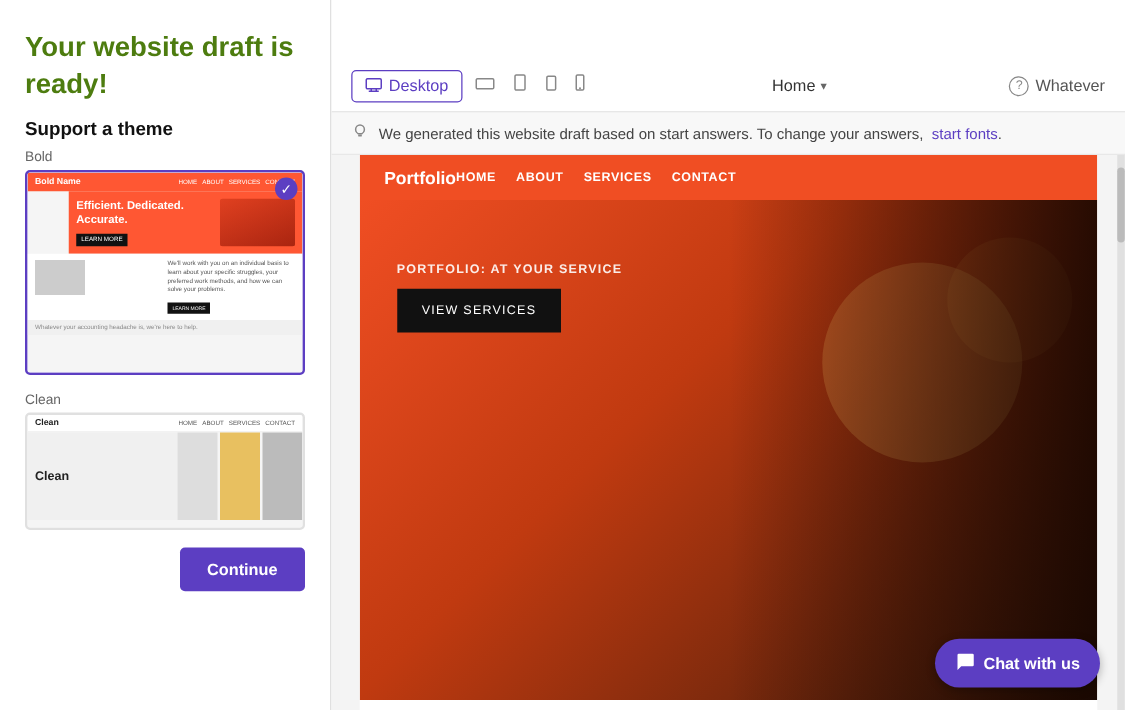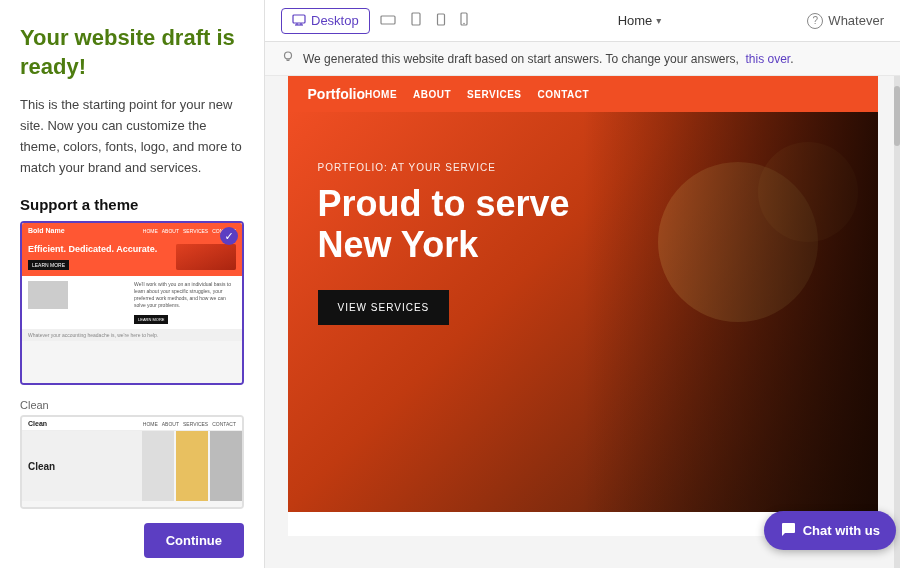--- a/index.html
+++ b/index.html
@@ -88,20 +88,21 @@
     }
     .bold-header-nav span {
       color: #fff;
       font-size: 5px;
     }
     .bold-hero {
       background: #ff5733;
       padding: 6px 6px;
       display: flex;
       gap: 4px;
+      margin-left: 33px;
     }
     .bold-hero-text {
       flex: 1;
     }
     .bold-hero-text h3 {
       color: #fff;
       font-size: 9px;
       font-weight: 800;
       line-height: 1.2;
     }
@@ -227,20 +228,21 @@
       cursor: pointer;
     }
 
     
     .right-panel {
       flex: 1;
       display: flex;
       flex-direction: column;
       background: #f4f4f4;
       overflow: hidden;
+      margin-top: 48px;
     }
 
     
     .top-bar {
       background: #fff;
       border-bottom: 1px solid #e0e0e0;
       padding: 0 16px;
       height: 42px;
       display: flex;
       align-items: center;
@@ -391,21 +393,21 @@
       right: 20px;
       top: 30px;
       width: 100px;
       height: 100px;
       background: rgba(255,180,80,0.15);
       border-radius: 50%;
     }
     .hero-subtitle {
       color: #fff;
       font-size: 10px;
-      font-weight: 400;
+      font-weight: 700;
       letter-spacing: 1px;
       margin-bottom: 10px;
       opacity: 0.9;
     }
     .hero-title {
       color: #fff;
       font-size: 36px;
       font-weight: 800;
       line-height: 1.15;
       margin-bottom: 24px;
@@ -437,21 +439,21 @@
       background: #bbb;
       border-radius: 3px;
       position: absolute;
       top: 10px;
     }
 
     
     .chat-button {
       position: fixed;
       bottom: 18px;
-      right: 4px;
+      right: 20px;
       background: #5c3ec2;
       color: #fff;
       border: none;
       border-radius: 25px;
       padding: 10px 16px;
       display: flex;
       align-items: center;
       gap: 7px;
       font-size: 13px;
       font-weight: 600;
@@ -466,23 +468,23 @@
     .left-panel::-webkit-scrollbar { width: 5px; }
     .left-panel::-webkit-scrollbar-thumb { background: #ccc; border-radius: 3px; }
     .preview-area::-webkit-scrollbar { width: 5px; }
     .preview-area::-webkit-scrollbar-thumb { background: #ccc; border-radius: 3px; }
   </style>
 </head>
 <body>
 
 <div class="left-panel">
   <h1>Your website draft is ready!</h1>
-  <p>This is the starting point for your new site. Now you can customize the theme, colors, fonts, logo, and more to match your brand and services.</p>
   <h2>Support a theme</h2>
 
+  <div class="theme-label">Bold</div>
   <div class="theme-card selected">
     <div class="checkmark">✓</div>
     <div class="theme-preview-bold">
       <div class="bold-header">
         <span class="bold-header-logo">Bold Name</span>
         <div class="bold-header-nav">
           <span>HOME</span>
             <span>ABOUT</span>
             <span>SERVICES</span>
             <span>CONTACT</span>
@@ -593,21 +595,21 @@
 
   <div class="notice-bar">
     <span class="bulb-icon">
       <svg width="14" height="14" viewBox="0 0 14 14">
           <circle cx="7" cy="5.5" r="3.5" fill="none" stroke="#888" stroke-width="1.2"></circle>
           <path d="M5.5 9h3M6 10.5h2" stroke="#888" stroke-width="1.2" stroke-linecap="round"></path>
         </svg>
     </span>
     <span>
       <span>We generated this website draft based on start answers. To change your answers,</span>
-      &nbsp;<a href="#">this over</a><span>.</span>
+      &nbsp;<a href="#">start fonts</a><span>.</span>
     </span>
   </div>
 
   <div class="preview-area">
     <div class="preview-frame">
 
       <div class="site-nav">
         <div class="logo">Portfolio</div>
         <div class="nav-links">
           <a href="#">HOME</a>
@@ -617,21 +619,20 @@
         </div>
       </div>
 
       <div class="site-hero">
         <div class="hero-bg-circle"></div>
         <div class="hero-bg-circle2"></div>
         
         <div style="position:absolute;right:0;top:0;width:50%;height:100%;background:linear-gradient(to left,rgba(20,5,0,0.85),transparent);pointer-events:none;"></div>
 
         <div class="hero-subtitle">PORTFOLIO: AT YOUR SERVICE</div>
-        <div class="hero-title">Proud to serve New York</div>
         <button class="hero-cta">VIEW SERVICES</button>
       </div>
     </div>
 
     <div class="preview-scroll-bar">
       <div class="preview-scroll-thumb"></div>
     </div>
   </div>
 </div>
 

